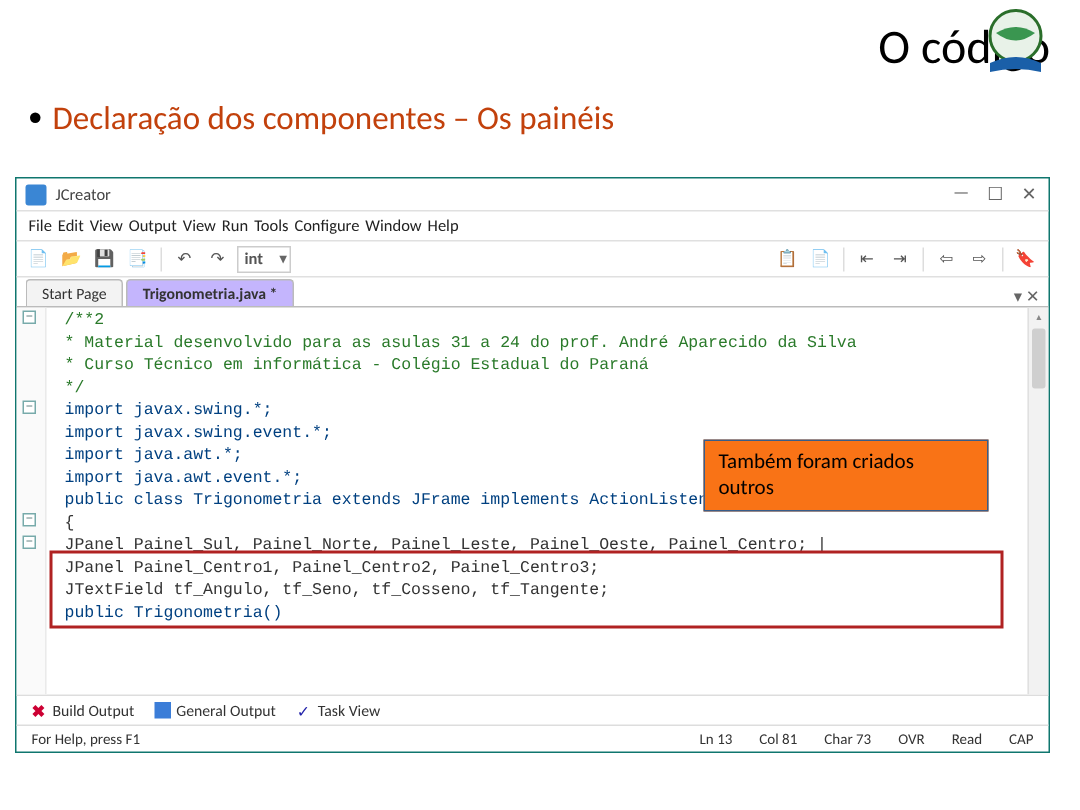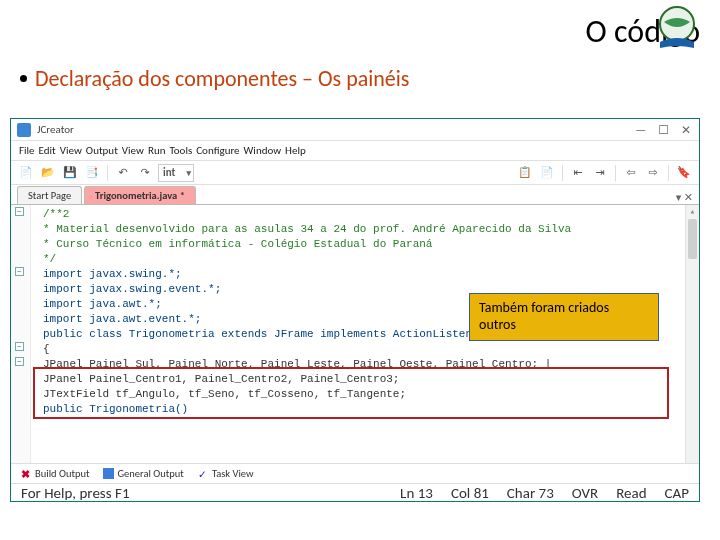--- a/index.html
+++ b/index.html
@@ -124,21 +124,21 @@
     padding: 0 10px;
     border: 1px solid #bbb;
     border-bottom: none;
     border-radius: 3px 3px 0 0;
     display: flex;
     align-items: center;
     background: #f3f3f3;
     color: #333;
     font-size: 10.5px;
   }
-  .tab.active { background: #fca5a5; font-weight: bold; }
+  .tab.active { background: #c4b5fd; font-weight: bold; }
   .tabbar .tab-close { position: absolute; right: 6px; color: #666; font-size: 11px; }
   .code-area {
     flex: 1;
     position: relative;
     font-family: "Courier New", monospace;
     font-size: 11px;
     line-height: 15px;
     overflow: hidden;
   }
   .code-content {
@@ -172,21 +172,21 @@
   .c-plain { color: #333; }
   .highlight-box {
     position: absolute;
     border: 2.5px solid #b02222;
     left: 22px;
     right: 30px;
     pointer-events: none;
   }
   .callout {
     position: absolute;
-    background: #eab308;
+    background: #f97316;
     border: 1px solid #385d8a;
     padding: 6px 9px;
     font-family: Calibri, Arial, sans-serif;
     font-size: 14px;
     color: #000;
     line-height: 1.2;
     width: 190px;
     z-index: 5;
   }
   .scrollbar-v {
@@ -212,21 +212,21 @@
   .btab .ico { width: 11px; height: 11px; }
   .ico-x { color: #c03; font-weight: bold; font-size: 11px; }
   .ico-sq { background: #3b7dd8; }
   .ico-check { color: #22a; }
   .statusbar {
     height: 18px;
     border-top: 1px solid #ddd;
     display: flex;
     align-items: center;
     padding: 0 6px;
-    font-size: 15px;
+    font-size: 10px;
     color: #333;
     gap: 10px;
   }
   .statusbar .spacer { flex: 1; }
   .statusbar .seg { padding: 0 4px; }
 </style>
 </head>
 <body>
 
 <div class="slide">
@@ -306,21 +306,21 @@
     <div class="code-area">
       <div class="gutter">
         <div class="fold" style="top:2px">−</div>
         <div class="fold" style="top:62px">−</div>
         <div class="fold" style="top:137px">−</div>
         <div class="fold" style="top:152px">−</div>
       </div>
       <div class="code-content">
         <div class="code-lines">
           <div class="c-comment">/**2</div>
-          <div class="c-comment"> * Material desenvolvido para as asulas 34 a 24 do prof. André Aparecido da Silva</div>
+          <div class="c-comment"> * Material desenvolvido para as asulas 31 a 24 do prof. André Aparecido da Silva</div>
           <div class="c-comment"> * Curso Técnico em informática - Colégio Estadual do Paraná</div>
           <div class="c-comment"> */</div>
           <div class="c-keyword">import javax.swing.*;</div>
           <div class="c-keyword">import javax.swing.event.*;</div>
           <div class="c-keyword">import java.awt.*;</div>
           <div class="c-keyword">import java.awt.event.*;</div>
           <div class="c-plain"></div>
           <div class="c-keyword">public class Trigonometria extends JFrame implements ActionListener</div>
           <div class="c-plain">{</div>
           <div class="c-plain">    JPanel Painel_Sul, Painel_Norte, Painel_Leste, Painel_Oeste, Painel_Centro; |</div>

